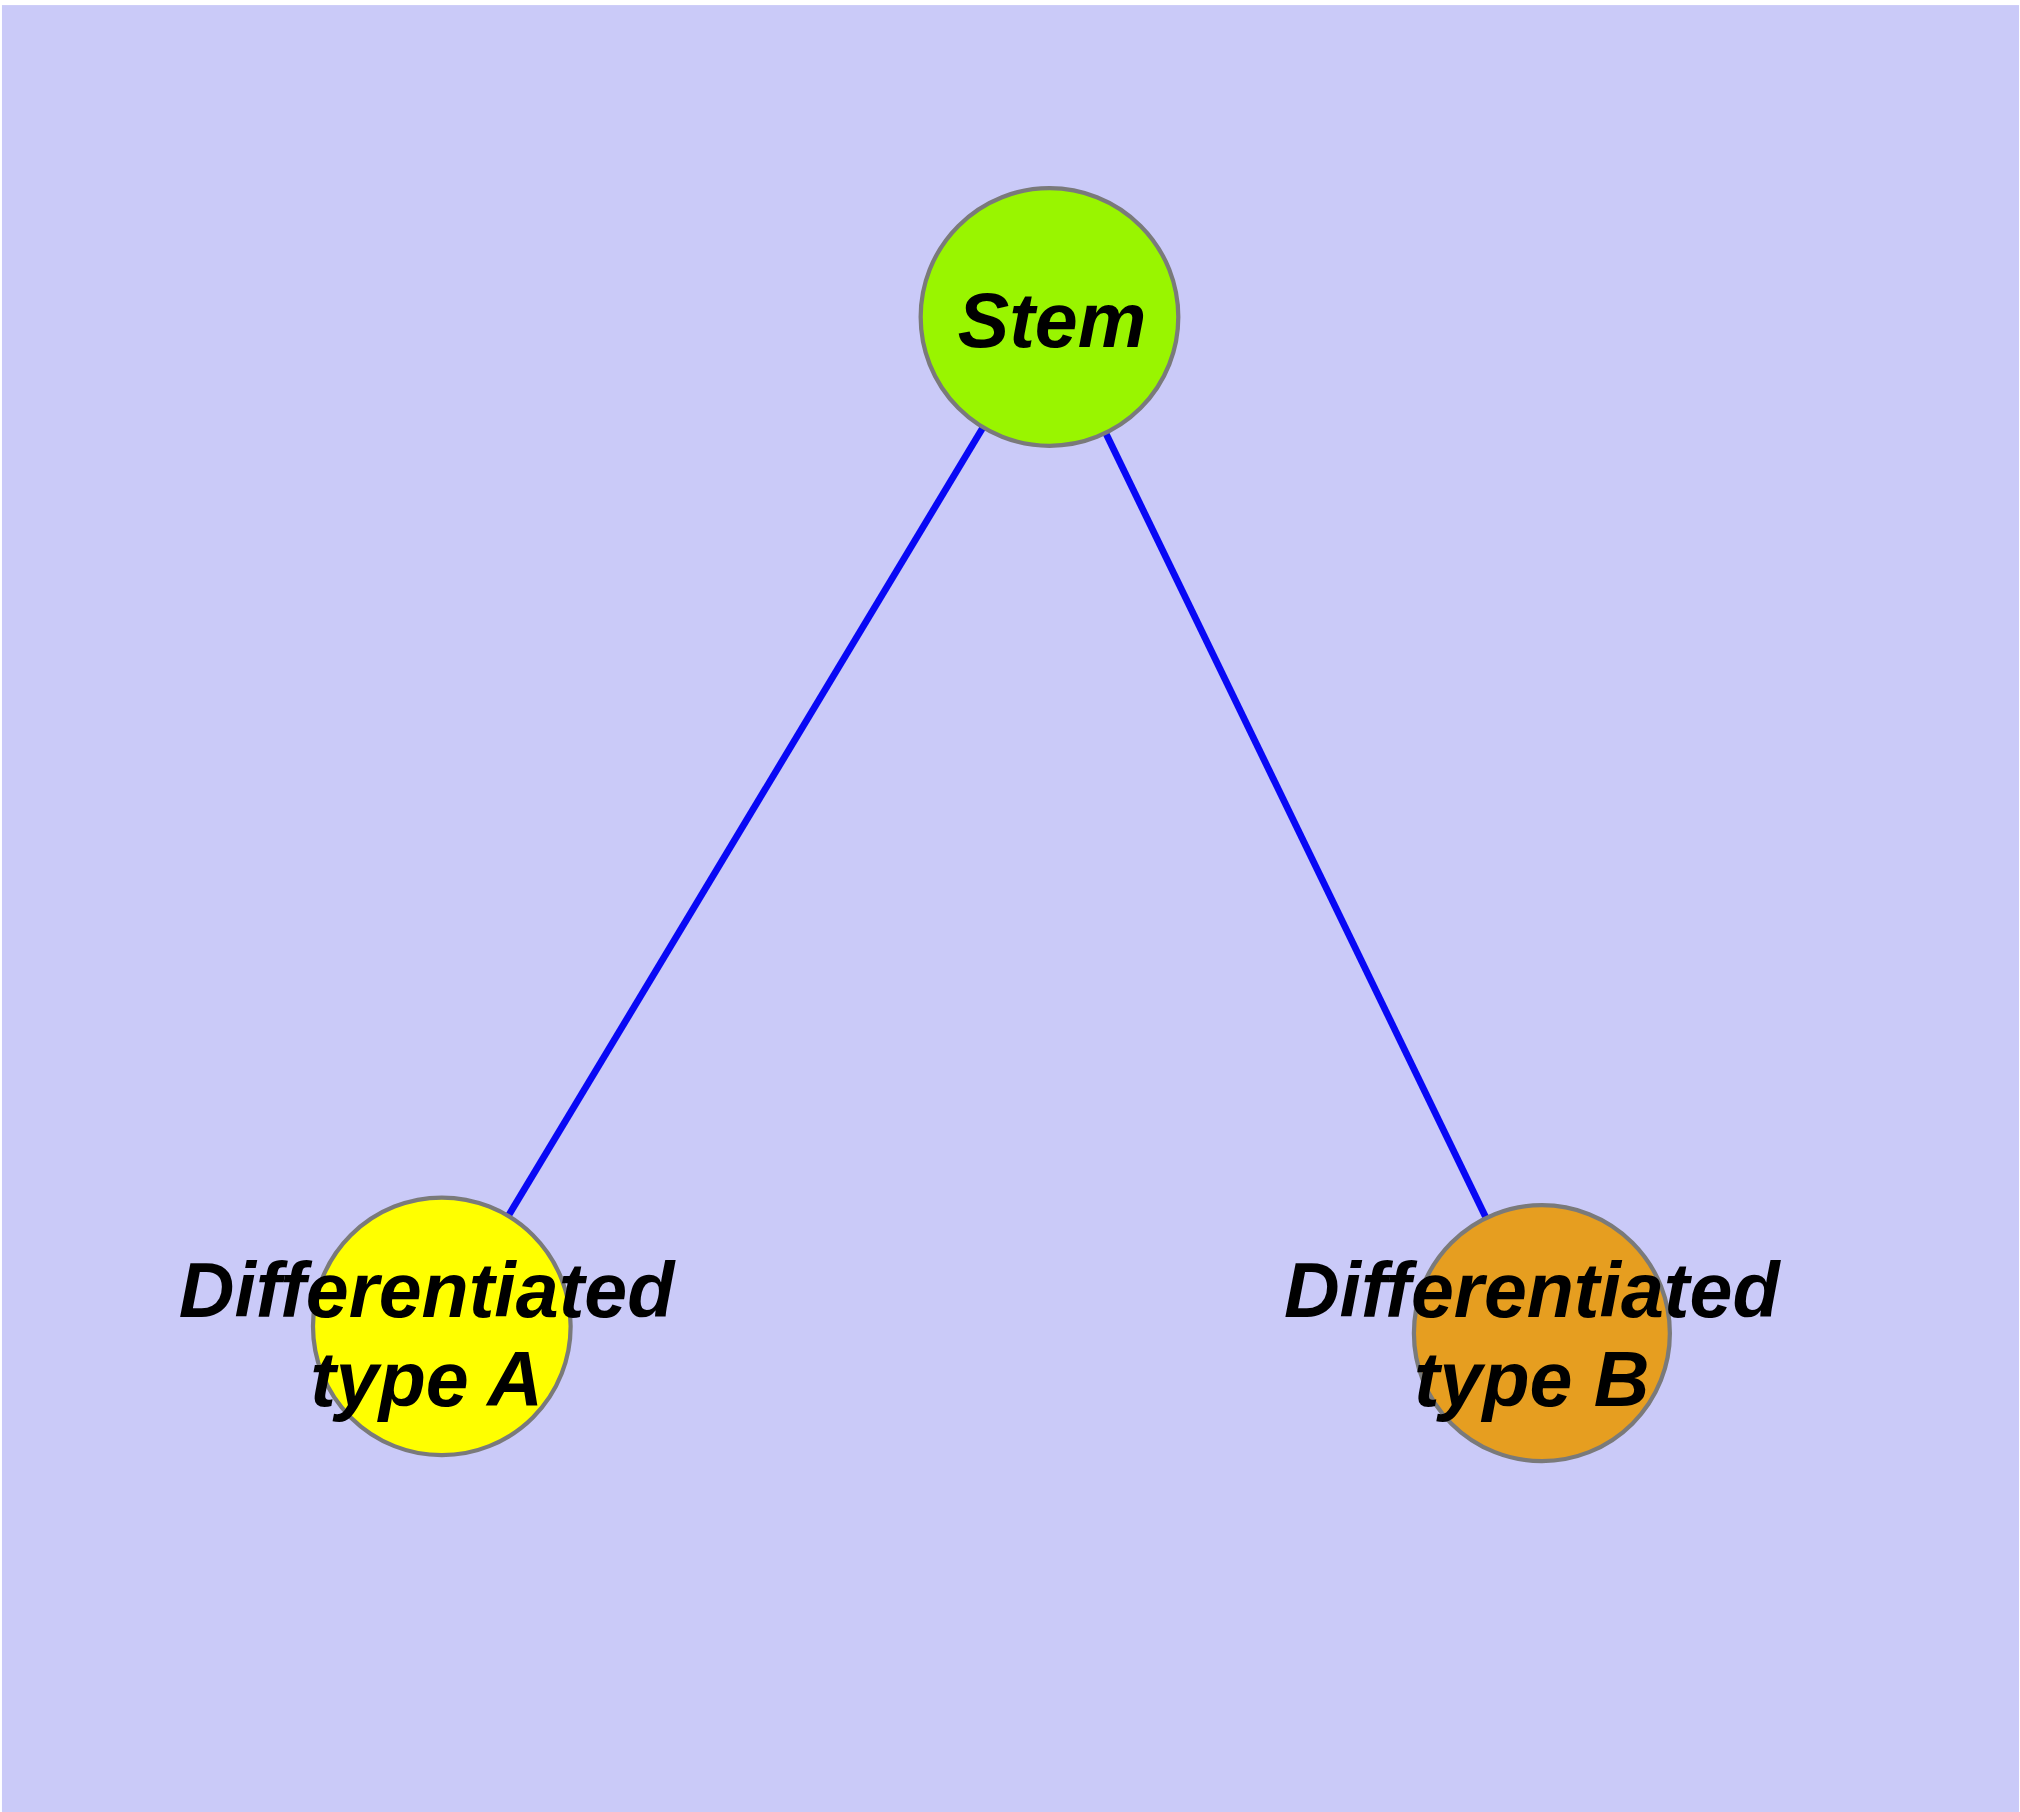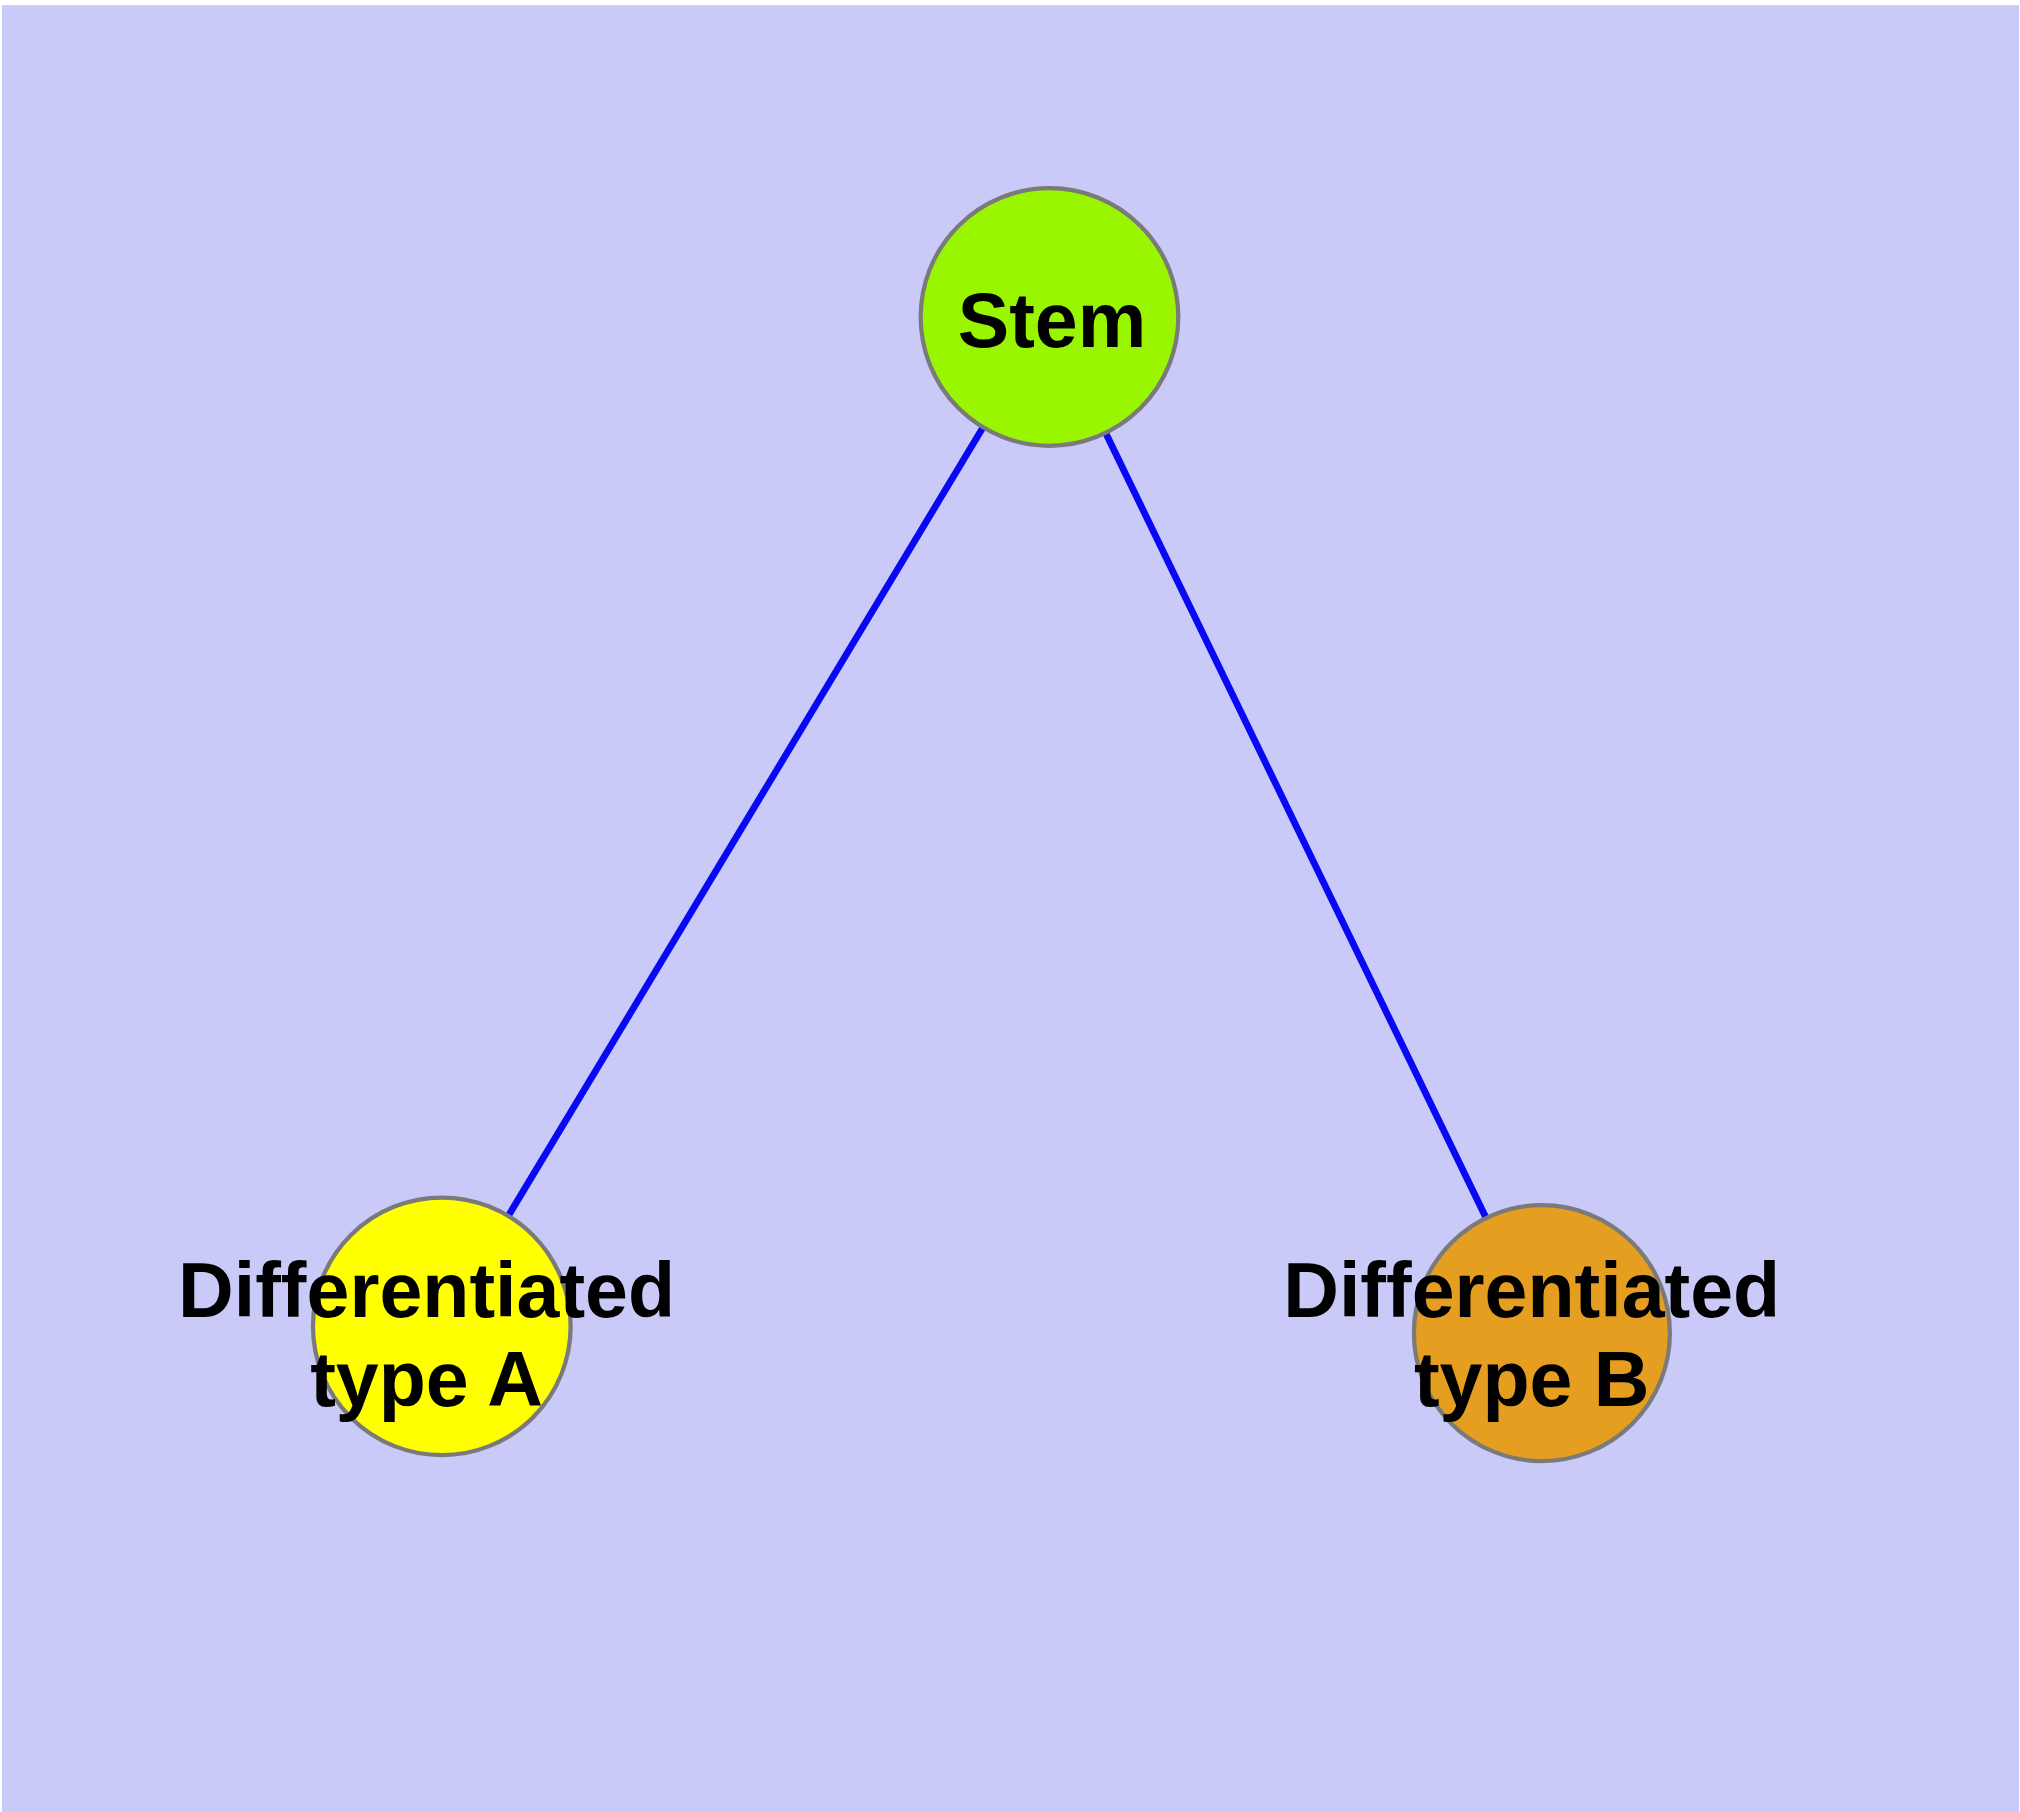--- a/index.html
+++ b/index.html
@@ -10,20 +10,21 @@
     background: #ffffff;
     overflow: hidden;
     font-family: "Liberation Sans", sans-serif;
   }
   .canvas-wrap {
     position: absolute;
     left: 0;
     top: 0;
     width: 1728px;
     height: 1812px;
+    font-style: italic;
   }
   svg.graph {
     display: block;
     width: 2021px;
     height: 1812px;
   }
   .node-label {
     font-family: "Liberation Sans", sans-serif;
     font-weight: bold;
     font-size: 91px;

